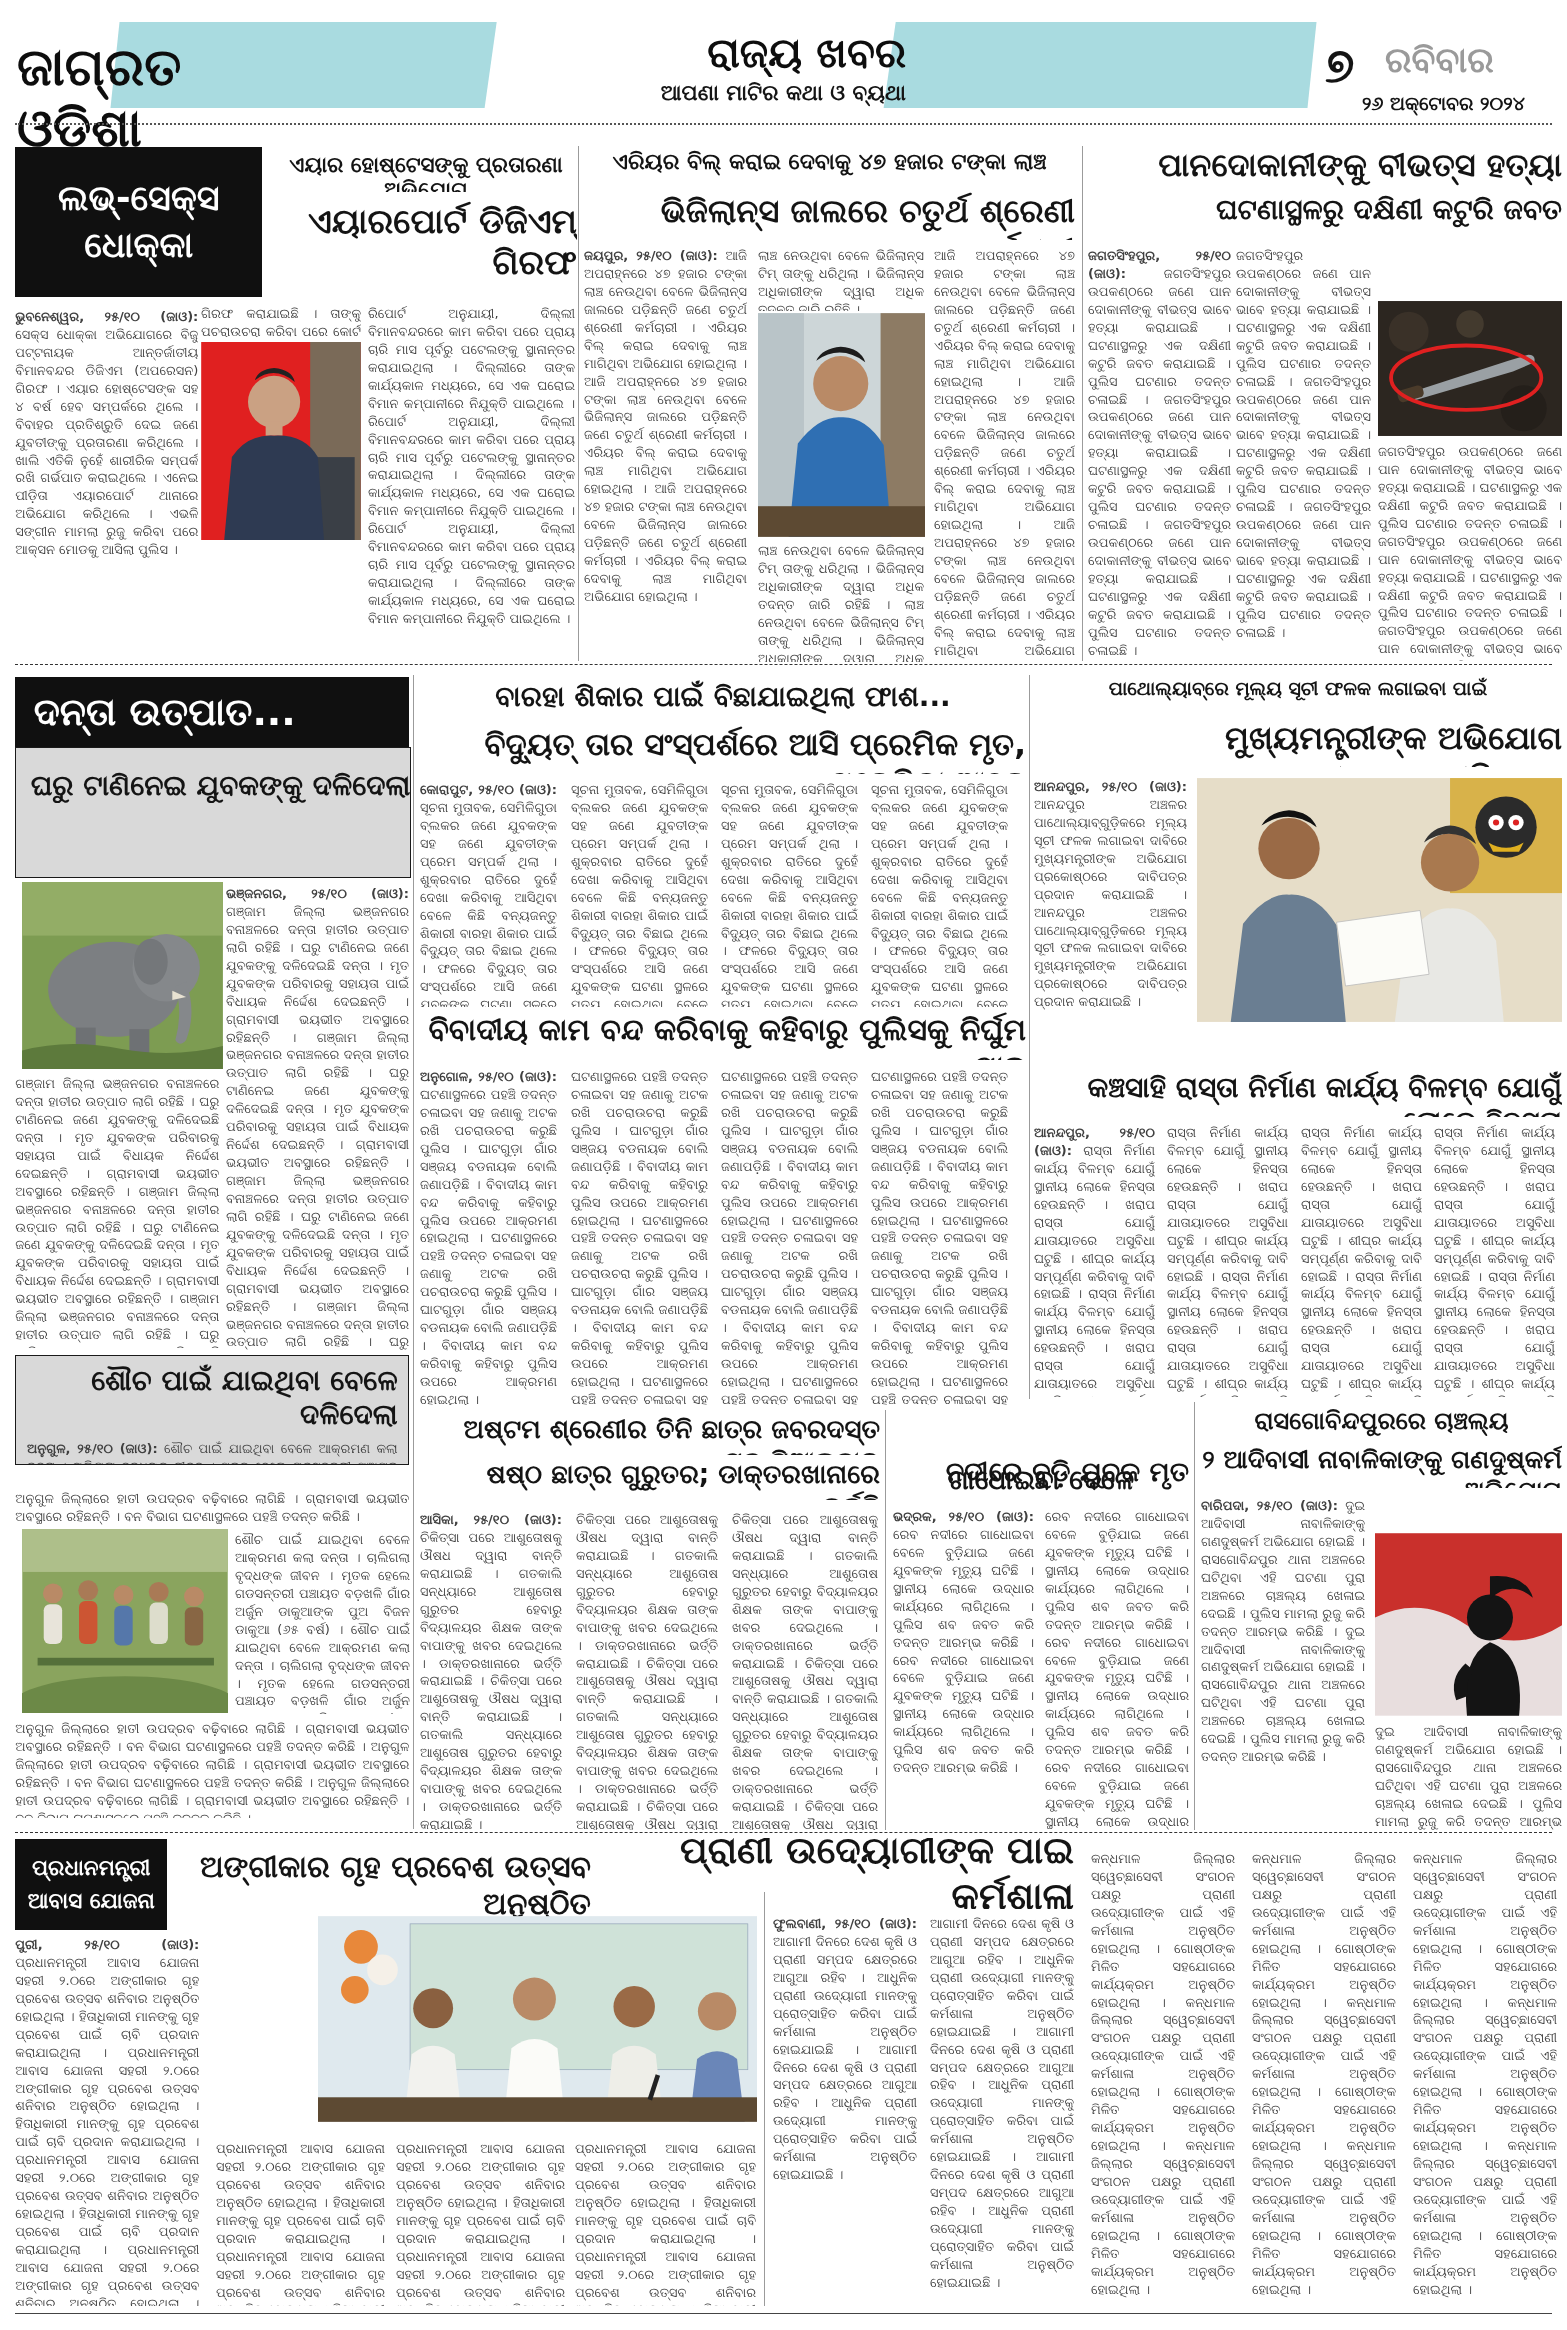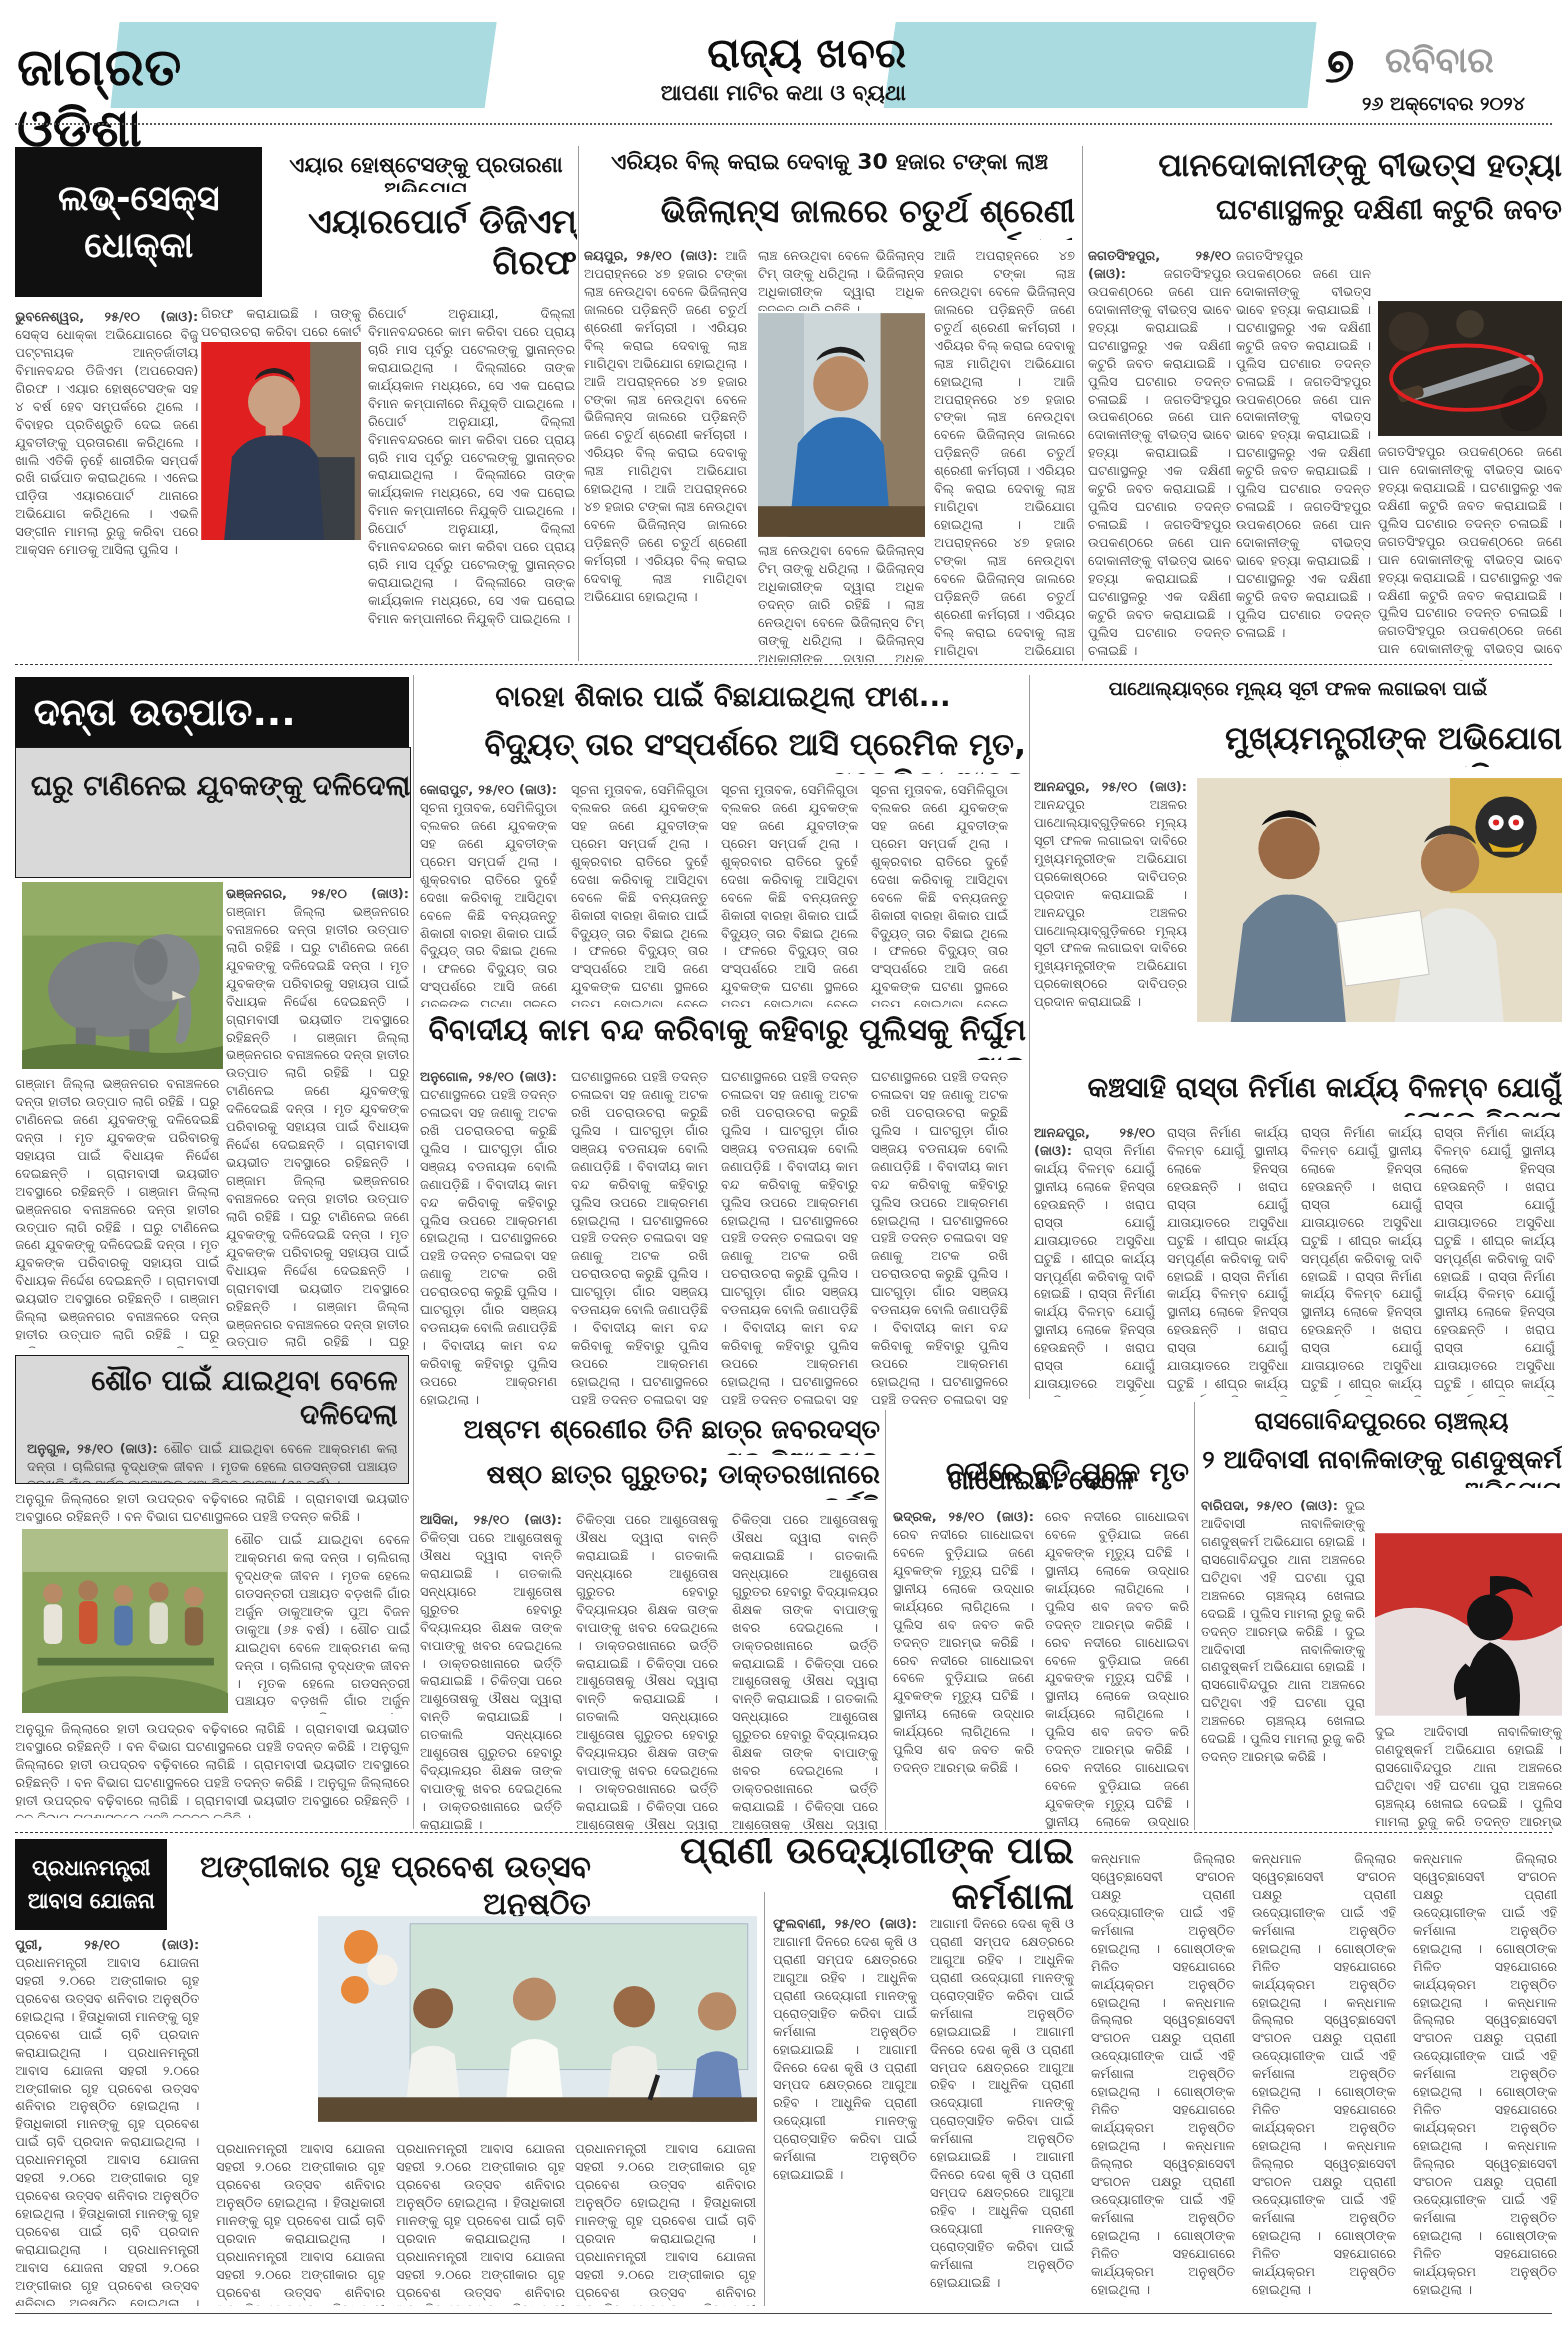--- a/index.html
+++ b/index.html
@@ -62,21 +62,21 @@
         <path d="M30 258 L40 150 Q60 120 95 122 Q135 120 152 150 L160 258 Z" fill="#2e3a52"></path>
         <path d="M70 50 Q95 30 122 52 Q118 36 95 34 Q74 36 70 50 Z" fill="#222"></path>
       </svg>
     </div>
     <div class="abs txt" style="left:368px;top:305px;width:207px;height:354px;">
       <span>ରିପୋର୍ଟ ଅନୁଯାୟୀ, ଦିଲ୍ଲୀ ବିମାନବନ୍ଦରରେ କାମ କରିବା ପରେ ପ୍ରାୟ ଚାରି ମାସ ପୂର୍ବରୁ ପଟେଲଙ୍କୁ ସ୍ଥାନାନ୍ତର କରାଯାଇଥିଲା । ଦିଲ୍ଲୀରେ ତାଙ୍କ କାର୍ଯ୍ୟକାଳ ମଧ୍ୟରେ, ସେ ଏକ ଘରୋଇ ବିମାନ କମ୍ପାନୀରେ ନିଯୁକ୍ତି ପାଇଥିଲେ । ରିପୋର୍ଟ ଅନୁଯାୟୀ, ଦିଲ୍ଲୀ ବିମାନବନ୍ଦରରେ କାମ କରିବା ପରେ ପ୍ରାୟ ଚାରି ମାସ ପୂର୍ବରୁ ପଟେଲଙ୍କୁ ସ୍ଥାନାନ୍ତର କରାଯାଇଥିଲା । ଦିଲ୍ଲୀରେ ତାଙ୍କ କାର୍ଯ୍ୟକାଳ ମଧ୍ୟରେ, ସେ ଏକ ଘରୋଇ ବିମାନ କମ୍ପାନୀରେ ନିଯୁକ୍ତି ପାଇଥିଲେ । ରିପୋର୍ଟ ଅନୁଯାୟୀ, ଦିଲ୍ଲୀ ବିମାନବନ୍ଦରରେ କାମ କରିବା ପରେ ପ୍ରାୟ ଚାରି ମାସ ପୂର୍ବରୁ ପଟେଲଙ୍କୁ ସ୍ଥାନାନ୍ତର କରାଯାଇଥିଲା । ଦିଲ୍ଲୀରେ ତାଙ୍କ କାର୍ଯ୍ୟକାଳ ମଧ୍ୟରେ, ସେ ଏକ ଘରୋଇ ବିମାନ କମ୍ପାନୀରେ ନିଯୁକ୍ତି ପାଇଥିଲେ ।</span>
     </div>
   </div>
 
   <div>
-    <div class="abs kicker" style="left:584px;top:149px;width:491px;height:38px;font-size:22px;">ଏରିୟର ବିଲ୍ କରାଇ ଦେବାକୁ 30 ହଜାର ଟଙ୍କା ଲାଞ୍ଚ</div>
+    <div class="abs kicker" style="left:584px;top:149px;width:491px;height:38px;font-size:22px;">ଏରିୟର ବିଲ୍ କରାଇ ଦେବାକୁ ୪୭ ହଜାର ଟଙ୍କା ଲାଞ୍ଚ</div>
     <div class="abs hl" style="left:584px;top:192px;width:491px;height:48px;font-size:32px;">ଭିଜିଲାନ୍ସ ଜାଲରେ ଚତୁର୍ଥ ଶ୍ରେଣୀ କର୍ମଚାରୀ</div>
     <div class="abs txt" style="left:584px;top:247px;width:163px;height:414px;">
       <span class="dl">ଜୟପୁର, ୨୫/୧୦ (ଜାଓ):</span>
       <span>ଆଜି ଅପରାହ୍ନରେ ୪୭ ହଜାର ଟଙ୍କା ଲାଞ୍ଚ ନେଉଥିବା ବେଳେ ଭିଜିଲାନ୍ସ ଜାଲରେ ପଡ଼ିଛନ୍ତି ଜଣେ ଚତୁର୍ଥ ଶ୍ରେଣୀ କର୍ମଚାରୀ । ଏରିୟର ବିଲ୍ କରାଇ ଦେବାକୁ ଲାଞ୍ଚ ମାଗିଥିବା ଅଭିଯୋଗ ହୋଇଥିଲା । ଆଜି ଅପରାହ୍ନରେ ୪୭ ହଜାର ଟଙ୍କା ଲାଞ୍ଚ ନେଉଥିବା ବେଳେ ଭିଜିଲାନ୍ସ ଜାଲରେ ପଡ଼ିଛନ୍ତି ଜଣେ ଚତୁର୍ଥ ଶ୍ରେଣୀ କର୍ମଚାରୀ । ଏରିୟର ବିଲ୍ କରାଇ ଦେବାକୁ ଲାଞ୍ଚ ମାଗିଥିବା ଅଭିଯୋଗ ହୋଇଥିଲା । ଆଜି ଅପରାହ୍ନରେ ୪୭ ହଜାର ଟଙ୍କା ଲାଞ୍ଚ ନେଉଥିବା ବେଳେ ଭିଜିଲାନ୍ସ ଜାଲରେ ପଡ଼ିଛନ୍ତି ଜଣେ ଚତୁର୍ଥ ଶ୍ରେଣୀ କର୍ମଚାରୀ । ଏରିୟର ବିଲ୍ କରାଇ ଦେବାକୁ ଲାଞ୍ଚ ମାଗିଥିବା ଅଭିଯୋଗ ହୋଇଥିଲା ।</span>
     </div>
     <div class="abs txt" style="left:758px;top:247px;width:166px;height:64px;">
       <span>ଲାଞ୍ଚ ନେଉଥିବା ବେଳେ ଭିଜିଲାନ୍ସ ଟିମ୍ ତାଙ୍କୁ ଧରିଥିଲା । ଭିଜିଲାନ୍ସ ଅଧିକାରୀଙ୍କ ଦ୍ୱାରା ଅଧିକ ତଦନ୍ତ ଜାରି ରହିଛି ।</span>
     </div>
     <div class="abs photo" style="left:758px;top:313px;width:167px;height:224px;">
       <svg width="167" height="224" viewBox="0 0 218 292">
@@ -154,21 +154,21 @@
         <rect x="140" y="192" width="26" height="42" fill="#6e7174"></rect>
         <path d="M0 220 Q60 204 130 218 Q200 230 262 214 L262 244 L0 244 Z" fill="#5d7a3c"></path>
       </svg>
     </div>
     <div class="abs txt" style="left:15.3px;top:1075px;width:204px;height:273px;">
       <span>ଗଞ୍ଜାମ ଜିଲ୍ଲା ଭଞ୍ଜନଗର ବନାଞ୍ଚଳରେ ଦନ୍ତା ହାତୀର ଉତ୍ପାତ ଲାଗି ରହିଛି । ଘରୁ ଟାଣିନେଇ ଜଣେ ଯୁବକଙ୍କୁ ଦଳିଦେଇଛି ଦନ୍ତା । ମୃତ ଯୁବକଙ୍କ ପରିବାରକୁ ସହାୟତା ପାଇଁ ବିଧାୟକ ନିର୍ଦ୍ଦେଶ ଦେଇଛନ୍ତି । ଗ୍ରାମବାସୀ ଭୟଭୀତ ଅବସ୍ଥାରେ ରହିଛନ୍ତି । ଗଞ୍ଜାମ ଜିଲ୍ଲା ଭଞ୍ଜନଗର ବନାଞ୍ଚଳରେ ଦନ୍ତା ହାତୀର ଉତ୍ପାତ ଲାଗି ରହିଛି । ଘରୁ ଟାଣିନେଇ ଜଣେ ଯୁବକଙ୍କୁ ଦଳିଦେଇଛି ଦନ୍ତା । ମୃତ ଯୁବକଙ୍କ ପରିବାରକୁ ସହାୟତା ପାଇଁ ବିଧାୟକ ନିର୍ଦ୍ଦେଶ ଦେଇଛନ୍ତି । ଗ୍ରାମବାସୀ ଭୟଭୀତ ଅବସ୍ଥାରେ ରହିଛନ୍ତି । ଗଞ୍ଜାମ ଜିଲ୍ଲା ଭଞ୍ଜନଗର ବନାଞ୍ଚଳରେ ଦନ୍ତା ହାତୀର ଉତ୍ପାତ ଲାଗି ରହିଛି । ଘରୁ ଟାଣିନେଇ ଜଣେ ଯୁବକଙ୍କୁ ଦଳିଦେଇଛି ଦନ୍ତା । ମୃତ ଯୁବକଙ୍କ ପରିବାରକୁ ସହାୟତା ପାଇଁ ବିଧାୟକ ନିର୍ଦ୍ଦେଶ ଦେଇଛନ୍ତି । ଗ୍ରାମବାସୀ ଭୟଭୀତ ଅବସ୍ଥାରେ ରହିଛନ୍ତି ।</span>
     </div>
   </div>
 
   <div>
-    <div class="abs graybox" style="left:15.3px;top:1355px;width:394px;height:129px;padding:7.7px 10.7px;box-sizing:border-box;">
+    <div class="abs graybox" style="left:15.3px;top:1355px;width:394px;height:110px;padding:7.7px 10.7px;box-sizing:border-box;">
       <div class="hl" style="font-size:28px;">ଶୌଚ ପାଇଁ ଯାଇଥିବା ବେଳେ ଦଳିଦେଲା</div>
       <div class="txt" style="margin-top:7.7px;height:72px;">
         <span class="dl">ଅନୁଗୁଳ, ୨୫/୧୦ (ଜାଓ):</span>
         <span>ଶୌଚ ପାଇଁ ଯାଇଥିବା ବେଳେ ଆକ୍ରମଣ କଲା ଦନ୍ତା । ଚାଲିଗଲା ବୃଦ୍ଧଙ୍କ ଜୀବନ । ମୃତକ ହେଲେ ଗଡସନ୍ତରୀ ପଞ୍ଚାୟତ ବଡ଼ଖଳି ଗାଁର ଅର୍ଜୁନ ଡାକୁଆଙ୍କ ପୁଅ ବିଜନ ଡାକୁଆ (୬୫ ବର୍ଷ) ।</span>
       </div>
     </div>
     <div class="abs txt" style="left:15.3px;top:1490px;width:394px;height:35px;">
       <span>ଅନୁଗୁଳ ଜିଲ୍ଲାରେ ହାତୀ ଉପଦ୍ରବ ବଢ଼ିବାରେ ଲାଗିଛି । ଗ୍ରାମବାସୀ ଭୟଭୀତ ଅବସ୍ଥାରେ ରହିଛନ୍ତି । ବନ ବିଭାଗ ଘଟଣାସ୍ଥଳରେ ପହଞ୍ଚି ତଦନ୍ତ କରିଛି ।</span>
     </div>
     <div class="abs photo" style="left:21.5px;top:1529px;width:206px;height:184px;">

